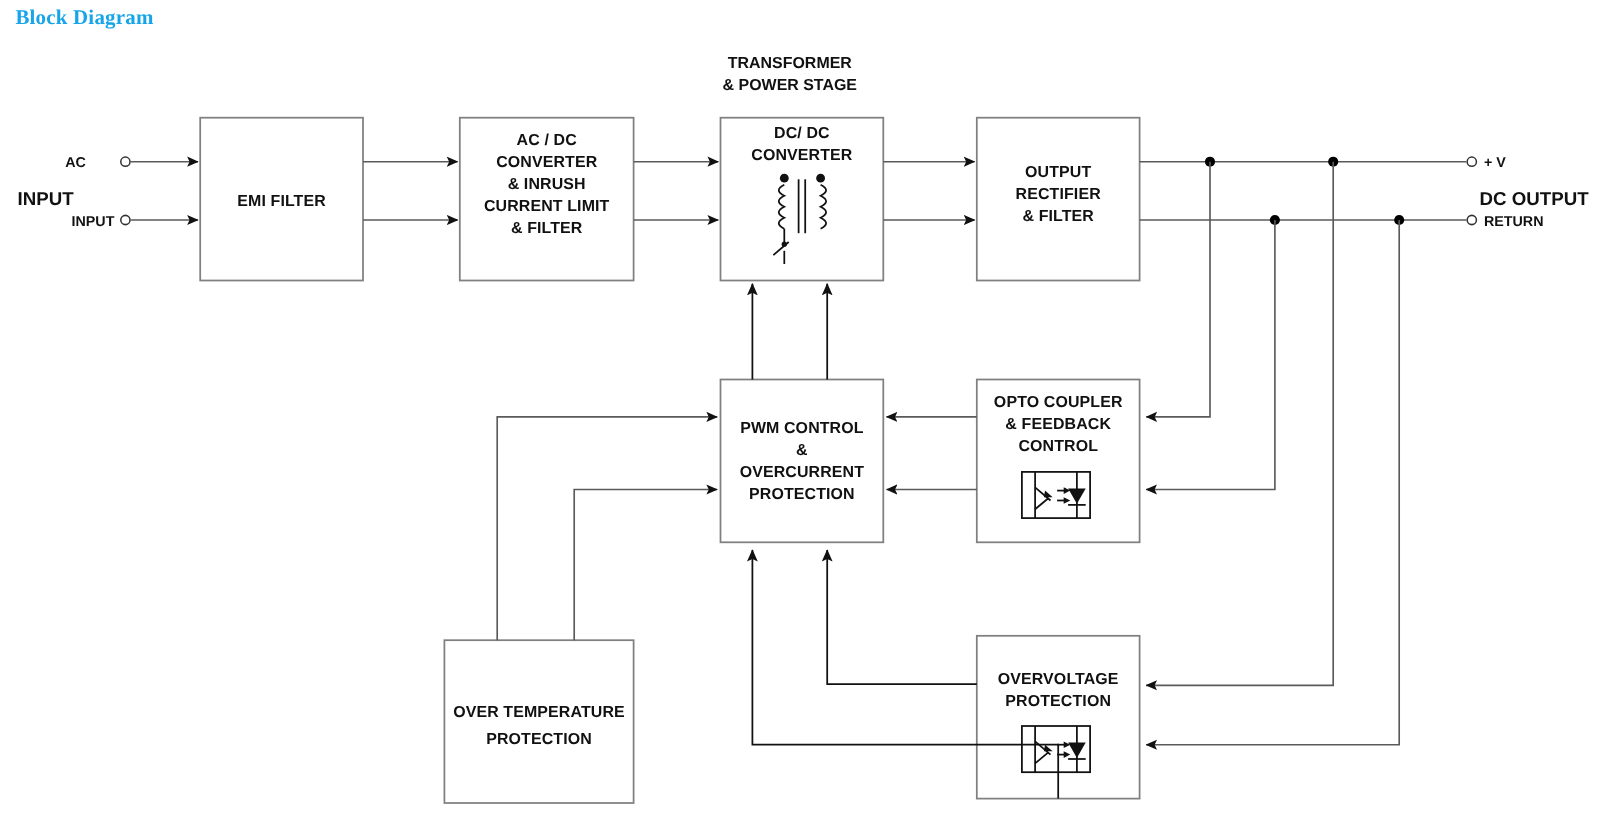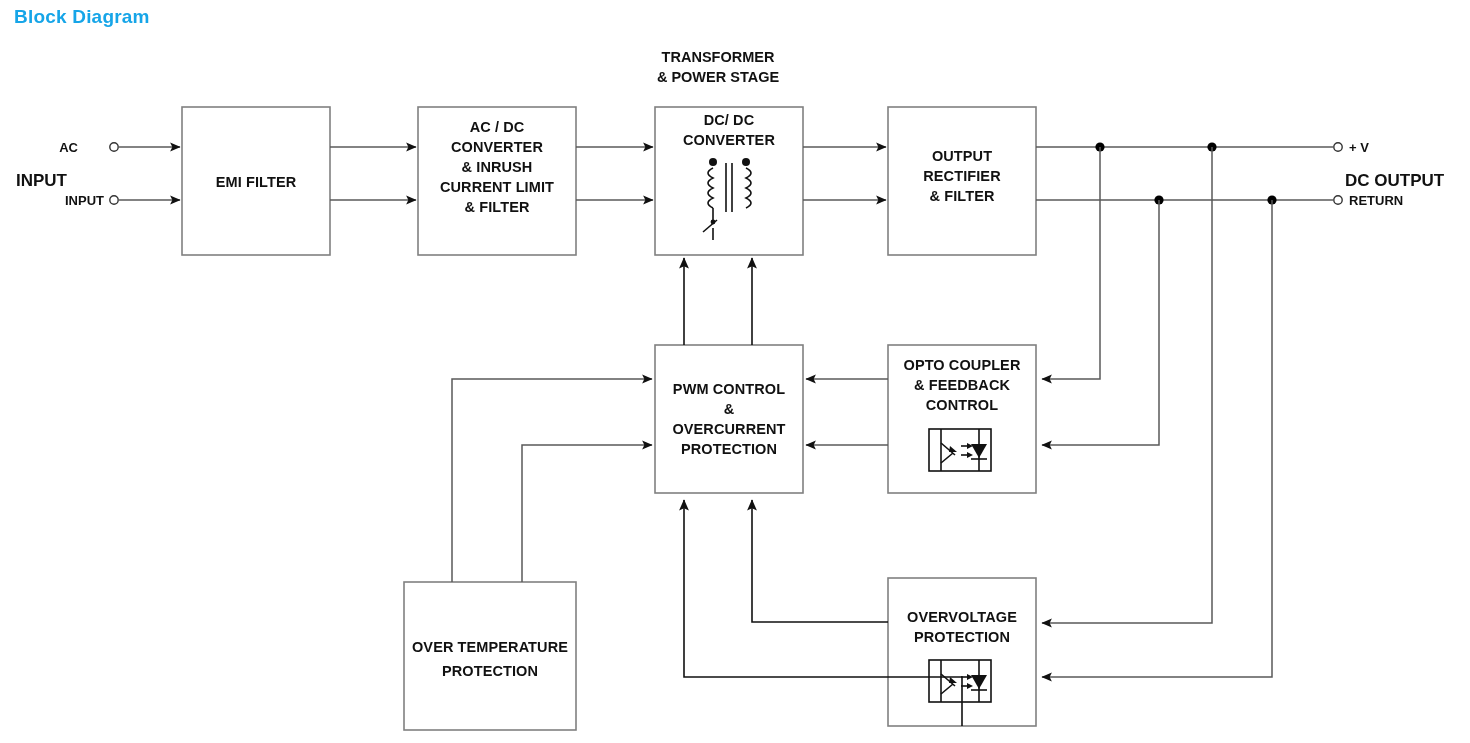--- a/index.html
+++ b/index.html
@@ -1,20 +1,20 @@
 <!DOCTYPE html>
 <html><head>
 <meta charset="utf-8">
 <style>
   html,body{margin:0;padding:0;background:#ffffff;}
   body{width:1470px;height:743px;font-family:"Liberation Sans",sans-serif;overflow:hidden;}
   #page{position:relative;width:1470px;height:743px;background:#fff;}
   #title{
     position:absolute;left:14px;top:6px;
-    font-family:Liberation Sans, sans-serif;
+    font-family:Liberation Serif, serif;
     font-weight:bold;font-size:19px;letter-spacing:.2px;
     color:#16a5e8;
   }
   #diagram{position:absolute;left:0;top:0;width:1470px;height:743px;}
   .blk{fill:#ffffff;stroke:#808080;stroke-width:1.6;}
   .wire{stroke:#5a5a5a;stroke-width:1.5;fill:none;}
   .wireblk{stroke:#111111;stroke-width:1.6;fill:none;}
   .dot{fill:#000000;}
   .term{fill:#ffffff;stroke:#333333;stroke-width:1.4;}
   .blabel{

